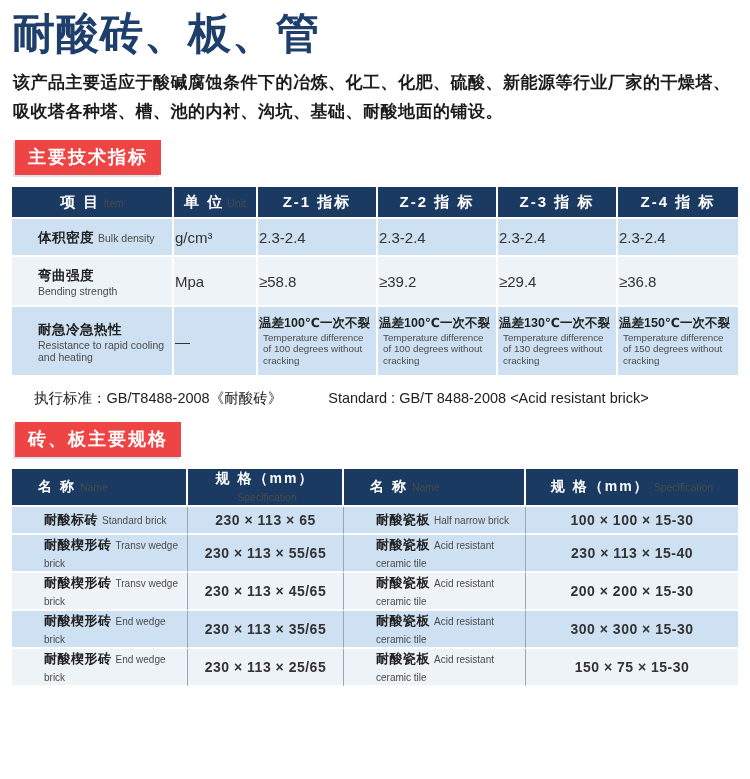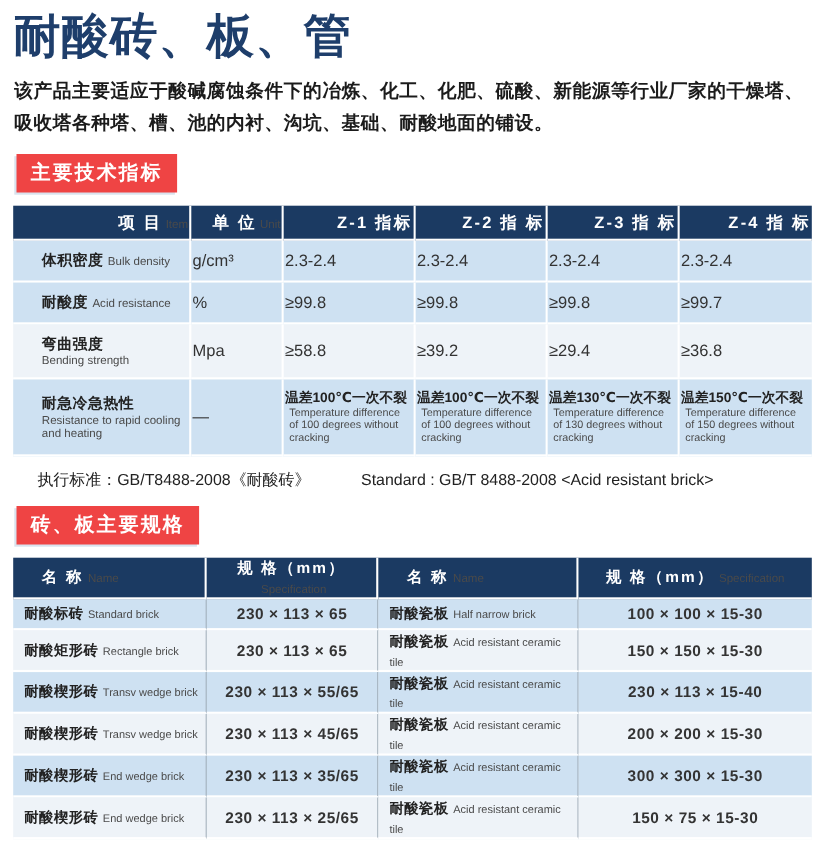--- a/index.html
+++ b/index.html
@@ -24,21 +24,21 @@
     box-shadow:-2px 2px 0 #d9e3ee;
   }
   .section-box.second{margin-top:14px;text-align:right;}
   
   table{border-collapse:separate;border-spacing:0;}
   .tbl1{margin:12px 0 0 12px;width:726px;table-layout:fixed;}
   .tbl1 th,.tbl1 td{border-right:2px solid #fff;border-bottom:2px solid #fff;}
   .tbl1 th:last-child,.tbl1 td:last-child{border-right:none;}
   .tbl1 thead th{
     background:#1b3a62;color:#fff;height:28px;font-size:15px;font-weight:bold;
-    text-align:right;letter-spacing:2px;
+    text-align:center;letter-spacing:2px;
   }
   .tbl1 thead .en{font-size:10.5px;font-weight:normal;letter-spacing:0;margin-left:3px;}
   .row-blue td{background:#cee1f2;}
   .row-light td{background:#eef3f8;}
   .tbl1 td{text-align:left;font-size:15px;color:#333;}
   .tbl1 td.name{text-align:left;padding-left:26px;}
   .tbl1 .zh{font-size:13.5px;font-weight:bold;color:#222;letter-spacing:0.5px;}
   .tbl1 .en{font-size:10.5px;color:#4a4a4a;margin-left:4px;}
   .tbl1 td.name.stacked .en{display:block;margin-left:0;line-height:12px;}
   .tbl1 .r1 td{height:34px;} .tbl1 .r2 td{height:30px;} .tbl1 .r3 td{height:34px;}
@@ -52,21 +52,21 @@
   .tbl2{margin:12px 0 0 12px;width:726px;table-layout:fixed;}
   .tbl2 thead th{
     background:#1b3a62;color:#fff;height:30px;font-size:14px;font-weight:bold;
     text-align:left;letter-spacing:2px;border-right:2px solid #fff;border-bottom:2px solid #fff;
   }
   .tbl2 thead th:last-child{border-right:none;}
   .tbl2 thead th.spec-h{text-align:center;}
   .tbl2 thead th .en{font-size:10.5px;font-weight:normal;letter-spacing:0;margin-left:4px;}
   .tbl2 thead th.name-h{padding-left:26px;}
   .tbl2 td{height:24px;border-bottom:2px solid #fff;font-size:14px;color:#333;}
-  .tbl2 td.name2{text-align:left;padding-left:10px;border-right:1px solid #9aa7b3;}
+  .tbl2 td.name2{text-align:left;padding-left:32px;border-right:1px solid #9aa7b3;}
   .tbl2 td.spec{text-align:center;font-weight:600;letter-spacing:0.5px;}
   .tbl2 td.spec.inner{border-right:1px solid #9aa7b3;}
   .tbl2 .zh{font-size:13px;font-weight:bold;color:#222;letter-spacing:0.5px;}
   .tbl2 .en{font-size:10px;color:#4a4a4a;margin-left:4px;}
 </style>
 </head>
 <body>
 
 <div class="page-title">耐酸砖、板、管</div>
 
@@ -94,28 +94,20 @@
     </tr>
   </thead>
   <tbody>
     <tr class="row-blue r1">
       <td class="name"><span class="zh">体积密度</span><span class="en">Bulk density</span></td>
       <td>g/cm³</td>
       <td>2.3-2.4</td>
       <td>2.3-2.4</td>
       <td>2.3-2.4</td>
       <td>2.3-2.4</td>
-    </tr>
-    <tr class="row-blue r3">
-      <td class="name"><span class="zh">耐酸度</span><span class="en">Acid resistance</span></td>
-      <td>%</td>
-      <td>≥99.8</td>
-      <td>≥99.8</td>
-      <td>≥99.8</td>
-      <td>≥99.7</td>
     </tr>
     <tr class="row-light r4">
       <td class="name stacked"><span class="zh">弯曲强度</span><span class="en">Bending strength</span></td>
       <td>Mpa</td>
       <td>≥58.8</td>
       <td>≥39.2</td>
       <td>≥29.4</td>
       <td>≥36.8</td>
     </tr>
     <tr class="row-blue r5">
@@ -163,26 +155,20 @@
       <th class="spec-h"><span>规 格（mm）</span><span class="en">Specification</span></th>
     </tr>
   </thead>
   <tbody>
     <tr class="row-blue">
       <td class="name2"><span class="zh">耐酸标砖</span><span class="en">Standard brick</span></td>
       <td class="spec inner">230 × 113 × 65</td>
       <td class="name2"><span class="zh">耐酸瓷板</span><span class="en">Half narrow brick</span></td>
       <td class="spec">100 × 100 × 15-30</td>
     </tr>
-    <tr class="row-light">
-      <td class="name2"><span class="zh">耐酸矩形砖</span><span class="en">Rectangle brick</span></td>
-      <td class="spec inner">230 × 113 × 65</td>
-      <td class="name2"><span class="zh">耐酸瓷板</span><span class="en">Acid resistant ceramic tile</span></td>
-      <td class="spec">150 × 150 × 15-30</td>
-    </tr>
     <tr class="row-blue">
       <td class="name2"><span class="zh">耐酸楔形砖</span><span class="en">Transv wedge brick</span></td>
       <td class="spec inner">230 × 113 × 55/65</td>
       <td class="name2"><span class="zh">耐酸瓷板</span><span class="en">Acid resistant ceramic tile</span></td>
       <td class="spec">230 × 113 × 15-40</td>
     </tr>
     <tr class="row-light">
       <td class="name2"><span class="zh">耐酸楔形砖</span><span class="en">Transv wedge brick</span></td>
       <td class="spec inner">230 × 113 × 45/65</td>
       <td class="name2"><span class="zh">耐酸瓷板</span><span class="en">Acid resistant ceramic tile</span></td>

